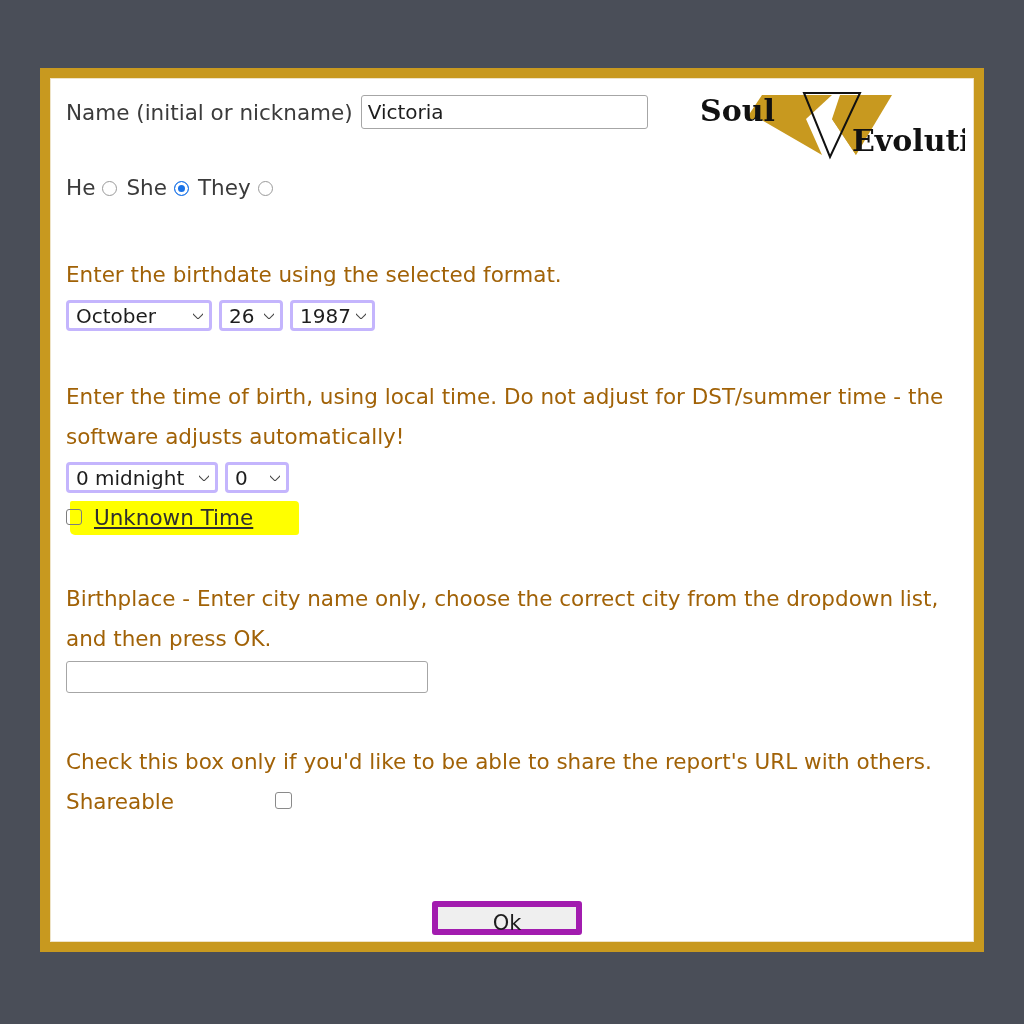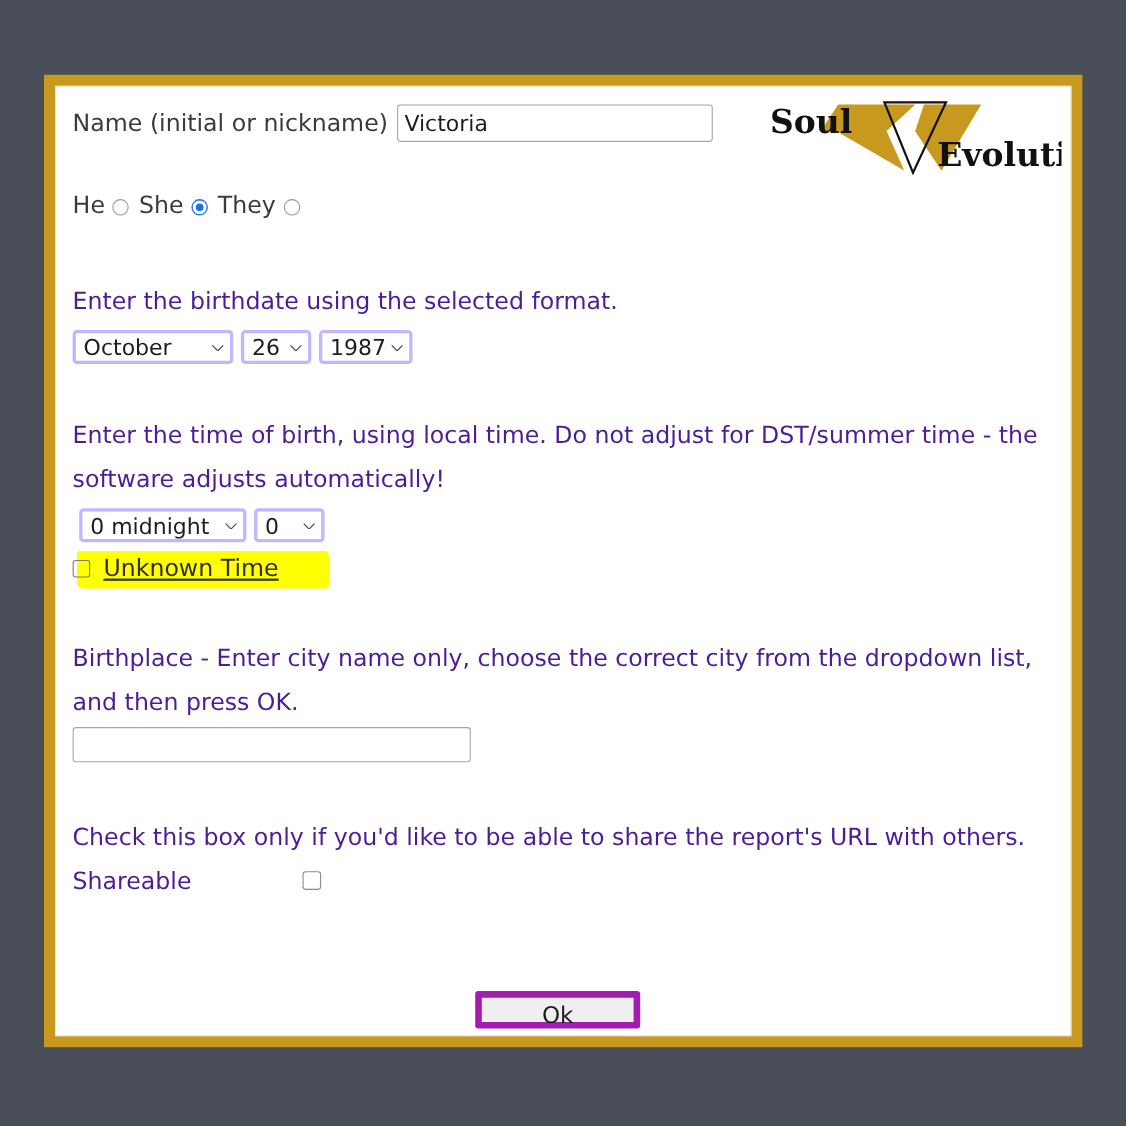--- a/index.html
+++ b/index.html
@@ -40,21 +40,21 @@
     position: absolute;
     right: 8px;
     top: 10px;
     width: 265px;
     height: 72px;
   }
 
   
   .prose {
     position: absolute;
-    color: #4c1d95;
+    color: #a16207;
     font-size: 21.5px;
     line-height: 40px;
     letter-spacing: 0px;
   }
 
   
   #name-row {
     position: absolute;
     left: 15px;
     top: 16px;
@@ -118,21 +118,21 @@
   #shareable-instruction  { left: 15px; top: 663px; width: 900px; }
 
   
   .select-row {
     position: absolute;
     display: flex;
     align-items: center;
     gap: 7px;
   }
   #date-select-row { left: 15px; top: 221px; }
-  #time-select-row { left: 21px; top: 383px; }
+  #time-select-row { left: 15px; top: 383px; }
 
   .sel {
     position: relative;
     height: 31px;
     box-sizing: border-box;
     border: 3px solid #c4b5fd;
     border-radius: 4px;
     background: #ffffff;
     display: flex;
     align-items: center;

